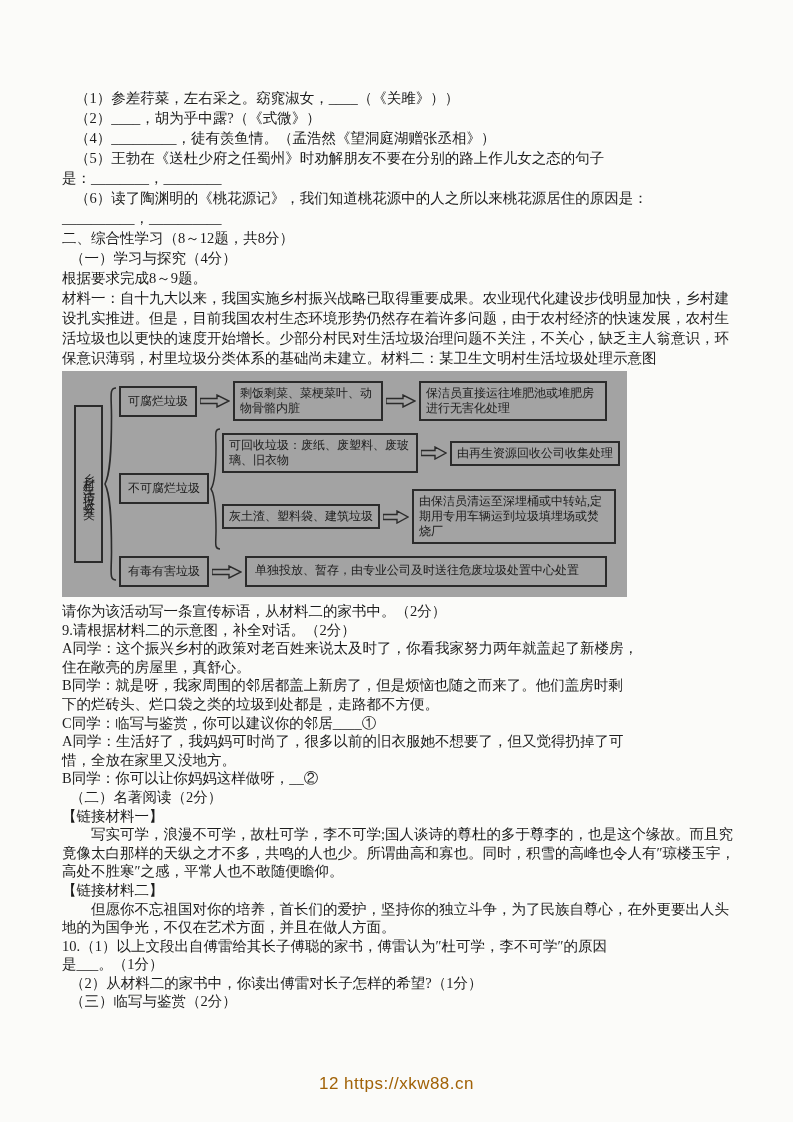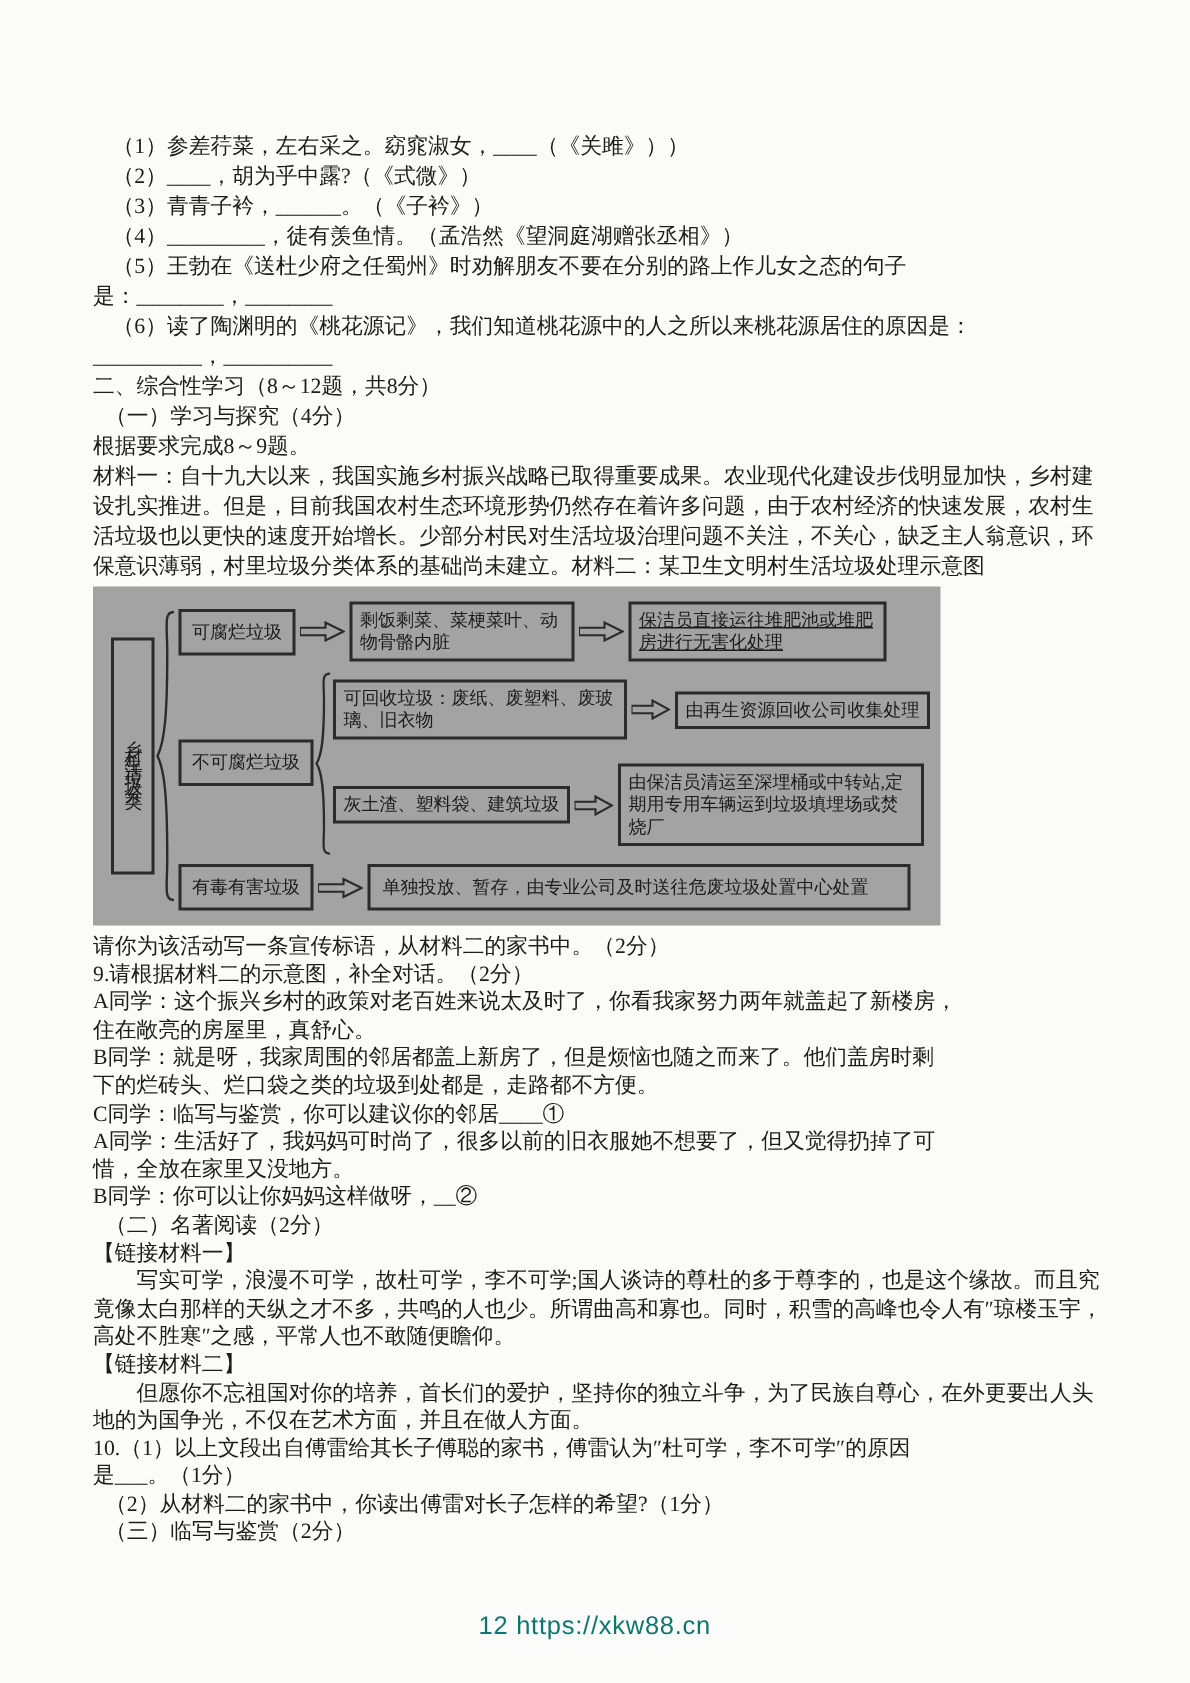--- a/index.html
+++ b/index.html
@@ -37,47 +37,46 @@
   .rows{flex:1;display:flex;flex-direction:column;justify-content:space-between;height:206px;min-width:0;}
   .drow{display:flex;align-items:center;}
   .dbox{
     border:2px solid #2b2b2b;
     font-size:12px;line-height:15px;
     padding:3px 5px;
     box-sizing:border-box;
   }
   .cat{white-space:nowrap;padding:6px 7px;flex:0 0 auto;}
   .w150{width:150px;}
-  .w170{width:172px;text-decoration:underline;}
+  .w170{width:188px;}
   .w195{width:196px;}
   .w160{width:158px;}
   .w205{width:204px;}
-  .wide{flex:1;white-space:nowrap;padding:6px 8px;margin-right:14px;}
+  .wide{flex:1;white-space:nowrap;padding:6px 8px;margin-right:14px;font-family:Liberation Mono, monospace;}
   .nw{white-space:nowrap;}
   .arr{flex:0 0 auto;margin:0 3px;display:block;}
   .subcol{display:flex;flex-direction:column;gap:16px;flex:1;min-width:0;}
   .subrow{display:flex;align-items:center;}
 
   
   .footer{
     position:absolute;left:0;bottom:28px;width:100%;
     text-align:center;
     font-family:"Liberation Sans", sans-serif;
-    font-size:17px;color:#0f766e;letter-spacing:.5px;
+    font-size:17px;color:#a16207;letter-spacing:.5px;
   }
 </style>
 </head>
 <body>
 
 <div class="page">
 
   <div class="blk-a">
     <div class="ln num">（1）参差荇菜，左右采之。窈窕淑女，____（《关雎》））</div>
     <div class="ln num">（2）____，胡为乎中露?（《式微》）</div>
-    <div class="ln num">（3）青青子衿，______。（《子衿》）</div>
     <div class="ln num">（4）_________，徒有羡鱼情。（孟浩然《望洞庭湖赠张丞相》）</div>
     <div class="ln num">（5）王勃在《送杜少府之任蜀州》时劝解朋友不要在分别的路上作儿女之态的句子</div>
     <div class="ln">是：________，________</div>
     <div class="ln num">（6）读了陶渊明的《桃花源记》，我们知道桃花源中的人之所以来桃花源居住的原因是：</div>
     <div class="ln">__________，__________</div>
   </div>
 
   <div>
     <div class="ln">二、综合性学习（8～12题，共8分）</div>
     <div class="ln ind-sm">（一）学习与探究（4分）</div>

